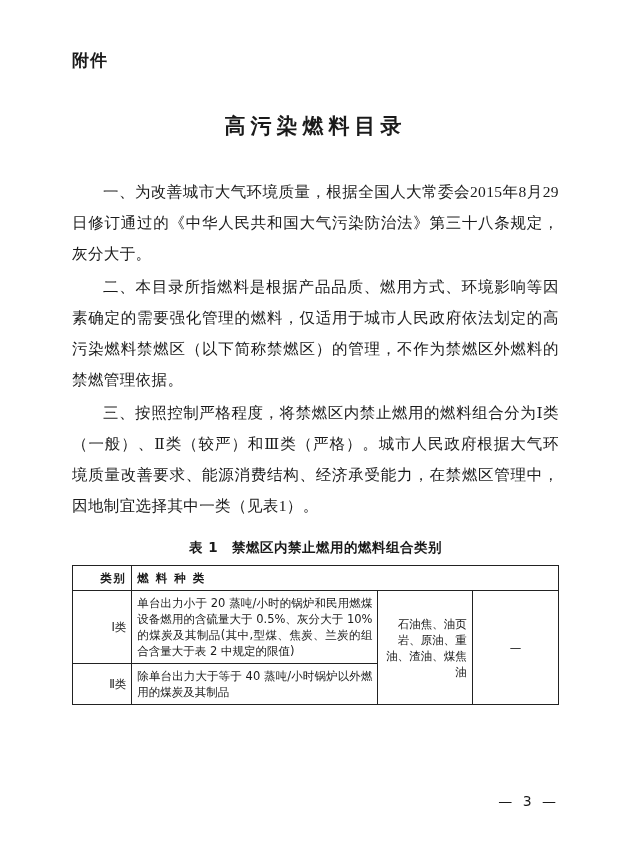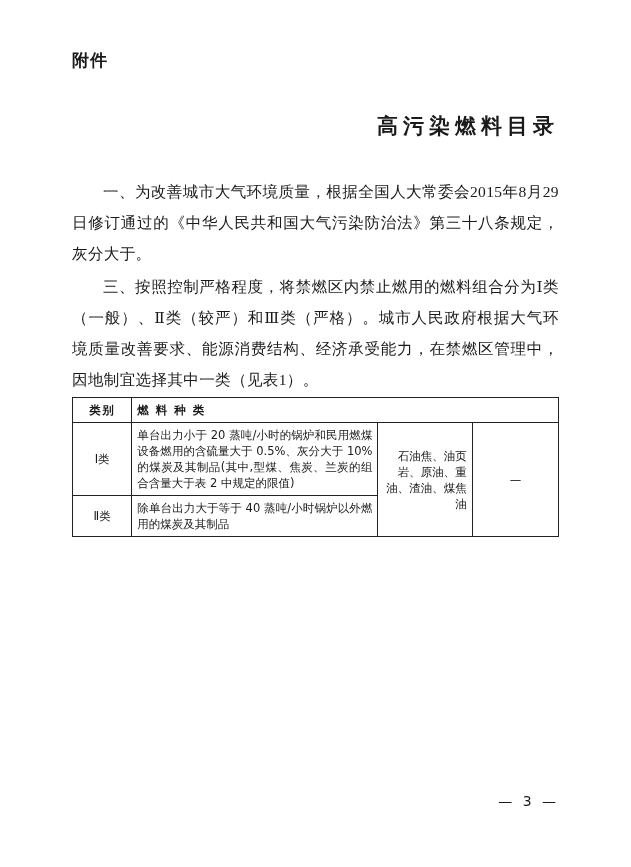--- a/index.html
+++ b/index.html
@@ -24,21 +24,21 @@
     padding: 49px 72px 0 72px;
   }
   .attach-label {
     font-size: 17px;
     font-weight: bold;
     letter-spacing: 1px;
     margin: 0 0 40px 0;
     font-family: "DejaVu Sans", "Liberation Sans", sans-serif;
   }
   .doc-title {
-    text-align: right;
+    text-align: center;
     font-size: 21px;
     font-weight: bold;
     letter-spacing: 5px;
     margin: 0 0 36px 0;
     font-family: Liberation Serif, serif;
   }
   .para {
     font-size: 15.5px;
     line-height: 31px;
     text-align: justify;
@@ -66,21 +66,21 @@
     border: 1px solid #222;
     padding: 4px 5px;
     vertical-align: middle;
   }
   .th-center {
     text-align: left;
     font-weight: bold;
     letter-spacing: 1.5px;
   }
   .cat-cell {
-    text-align: center;
+    text-align: right;
     width: 50px;
     white-space: nowrap;
   }
   .desc-cell {
     text-align: justify;
     width: 250px;
   }
   .mid-cell {
     width: 88px;
     text-align: right;
@@ -101,22 +101,24 @@
 </head>
 <body>
 
 <div class="page">
 
   <div class="attach-label">附件</div>
 
   <h1 class="doc-title">高污染燃料目录</h1>
 
   <p class="para">一、为改善城市大气环境质量，根据全国人大常委会2015年8月29日修订通过的《中华人民共和国大气污染防治法》第三十八条规定，灰分大于。</p>
+  <p class="para">二、本目录所指燃料是根据产品品质、燃用方式、环境影响等因素确定的需要强化管理的燃料，仅适用于城市人民政府依法划定的高污染燃料禁燃区（以下简称禁燃区）的管理，不作为禁燃区外燃料的禁燃管理依据。</p>
   <p class="para">三、按照控制严格程度，将禁燃区内禁止燃用的燃料组合分为Ⅰ类（一般）、Ⅱ类（较严）和Ⅲ类（严格）。城市人民政府根据大气环境质量改善要求、能源消费结构、经济承受能力，在禁燃区管理中，因地制宜选择其中一类（见表1）。</p>
 
+  <div class="table-caption">表 1　禁燃区内禁止燃用的燃料组合类别</div>
 
   <table class="fuel-table">
     <tbody>
         <tr>
       <th class="th-center cat-cell">类别</th>
       <th class="th-center" colspan="3">燃 料 种 类</th>
     </tr>
     <tr>
       <td class="cat-cell">Ⅰ类</td>
       <td class="desc-cell">单台出力小于 20 蒸吨/小时的锅炉和民用燃煤设备燃用的含硫量大于 0.5%、灰分大于 10%的煤炭及其制品(其中,型煤、焦炭、兰炭的组合含量大于表 2 中规定的限值)</td>

